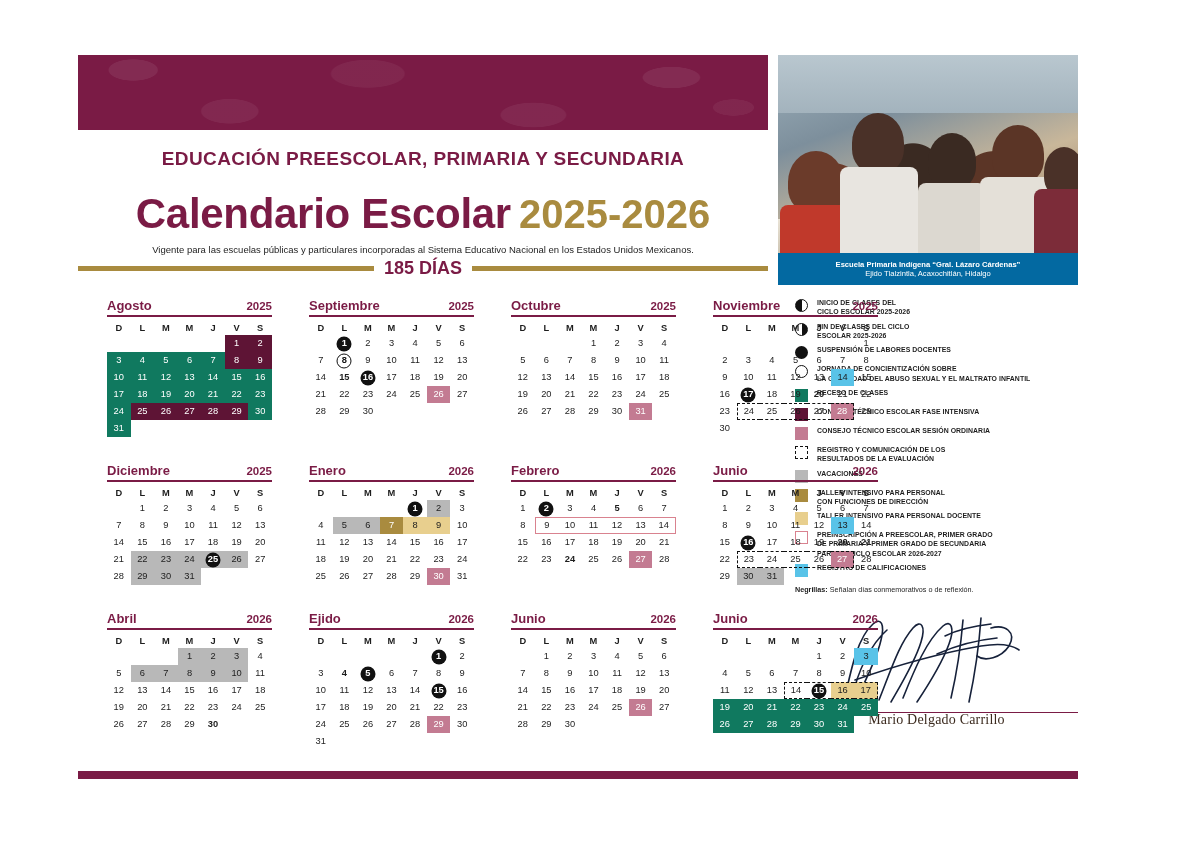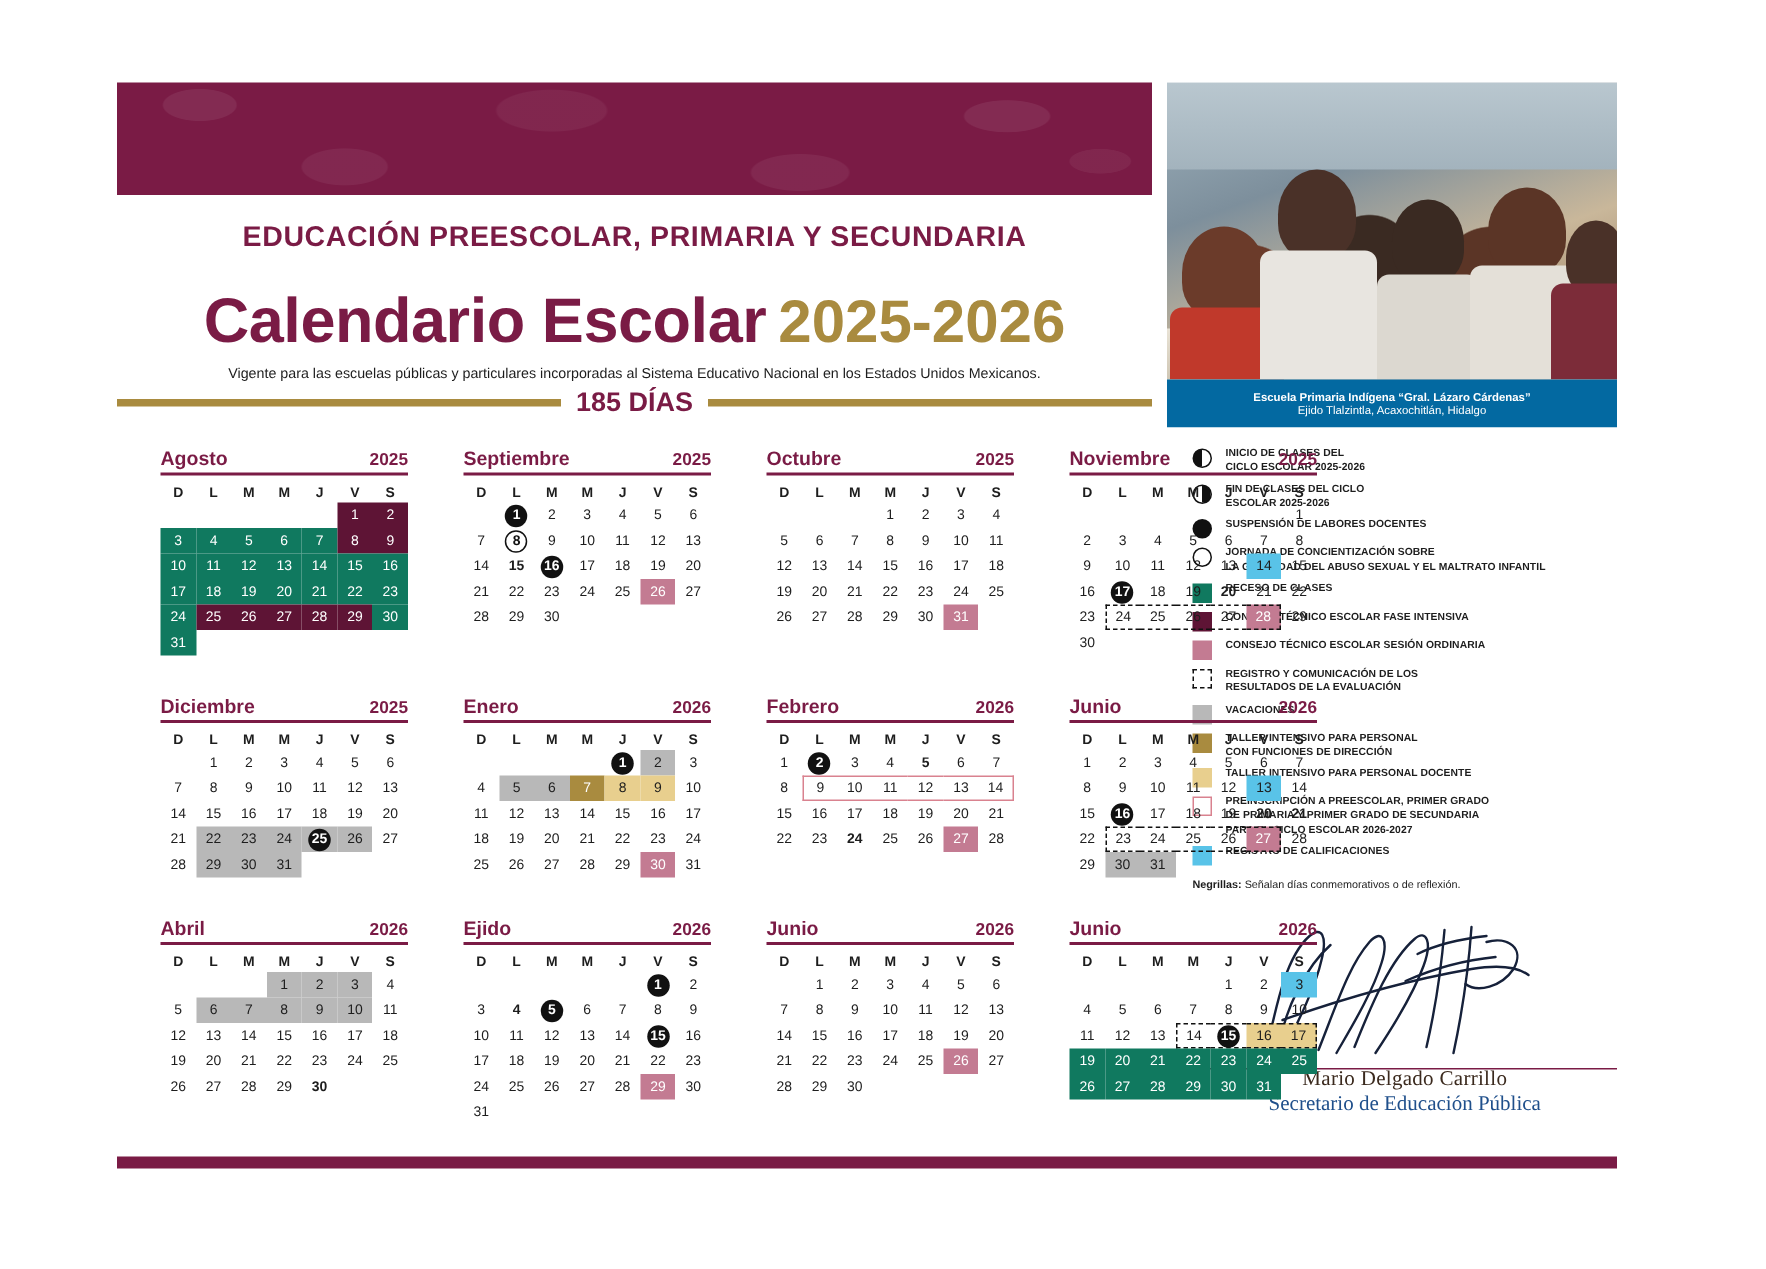--- a/index.html
+++ b/index.html
@@ -313,21 +313,20 @@
         <path d="M168 10 C166 34 162 62 156 88"></path>
         <path d="M186 8 C184 36 180 64 174 92"></path>
         <path d="M196 18 C210 14 222 22 214 36 C206 48 190 52 182 46"></path>
         <path d="M60 70 C94 58 140 44 186 36 C204 33 216 34 224 40"></path>
       </g>
     </svg>
   </div>
   <div class="sign-rule"></div>
   <div class="sign-name">
     <div class="n1">Mario Delgado Carrillo</div>
-    <div class="n2">Secretario de Educación Pública</div>
   </div>
 
   <div class="cal-area" id="cal-area">
       <div class="cal-row">
         <div class="month">
           <div class="m-head">
             <div class="m-name">Agosto</div>
             <div class="m-year">2025</div>
           </div>
           <table class="m-tab">

